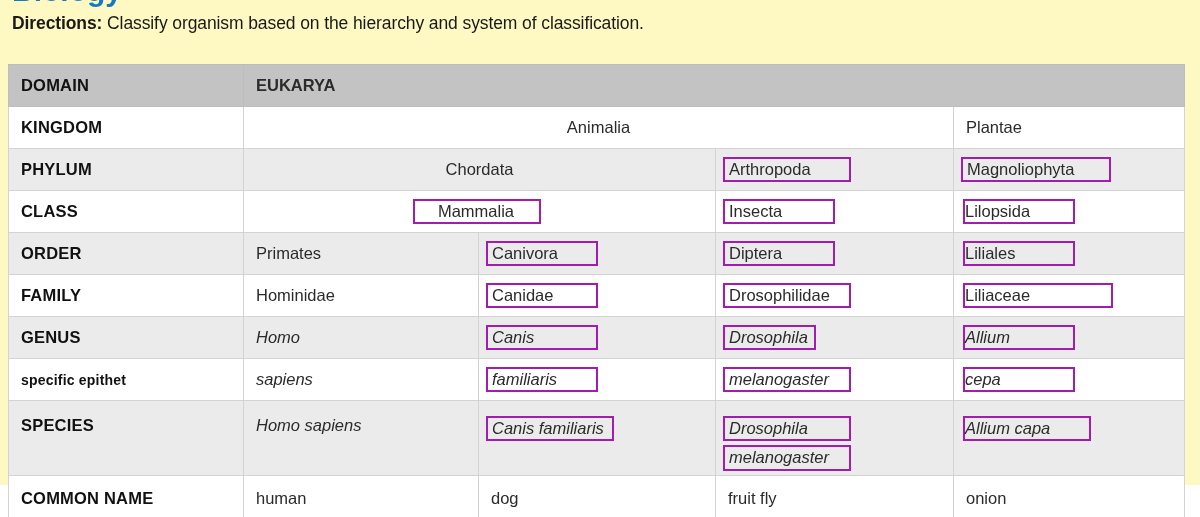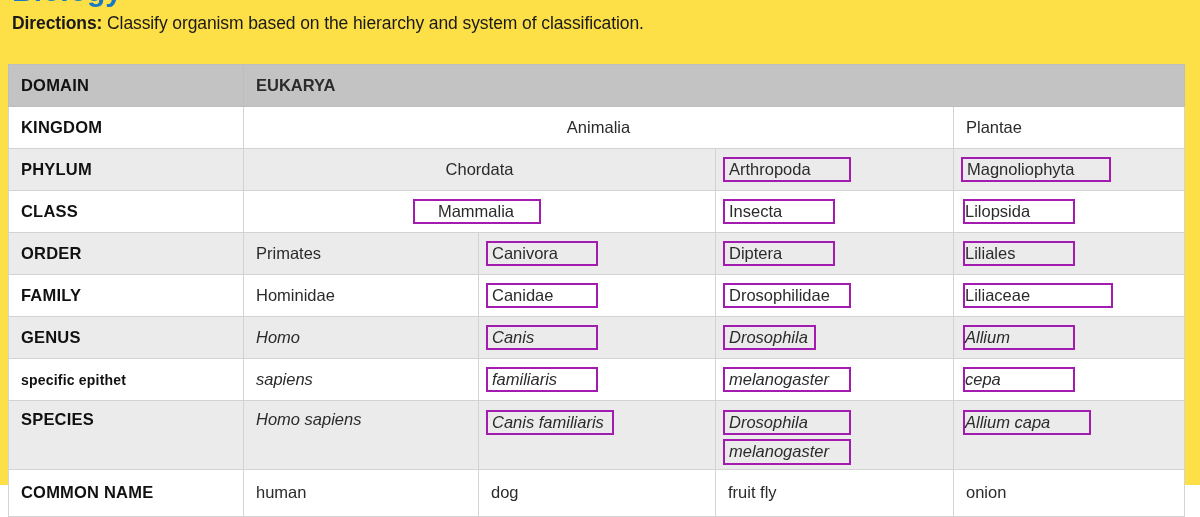--- a/index.html
+++ b/index.html
@@ -7,21 +7,21 @@
     margin: 0; padding: 0;
     width: 1200px; height: 517px;
     background: #ffffff;
     font-family: "Liberation Sans", sans-serif;
     overflow: hidden;
   }
   .page {
     position: relative;
     width: 1200px;
     height: 485px;
-    background: #fde047;
+    background: #fef9c3;
   }
 
   
   .title-sliver {
     position: absolute;
     left: 0; top: 0;
     width: 1200px; height: 9px;
     overflow: hidden;
   }
   .title-sliver span {
@@ -83,21 +83,21 @@
   }
   .rank.small { font-size: 14px; }
 
   tr.hdr td {
     background: #c3c3c3;
     border-color: #bdbdbd;
     height: 42px;
   }
   tr.shade td { background: #ebebeb; margin-left: 41px; }
   tr.plain td { background: #ffffff; }
-  tr.species td { height: 62px; vertical-align: top; padding-top: 9px; }
+  tr.species td { height: 62px; vertical-align: top; padding-top: 15px; }
   tr.common td { height: 47px; }
 
   td.center { text-align: center; }
   .ital { font-style: italic; }
 
   
   .boxed {
     display: inline-block;
     border: 2px solid #a21caf;
     padding: 1px 6px 2px 4px;

